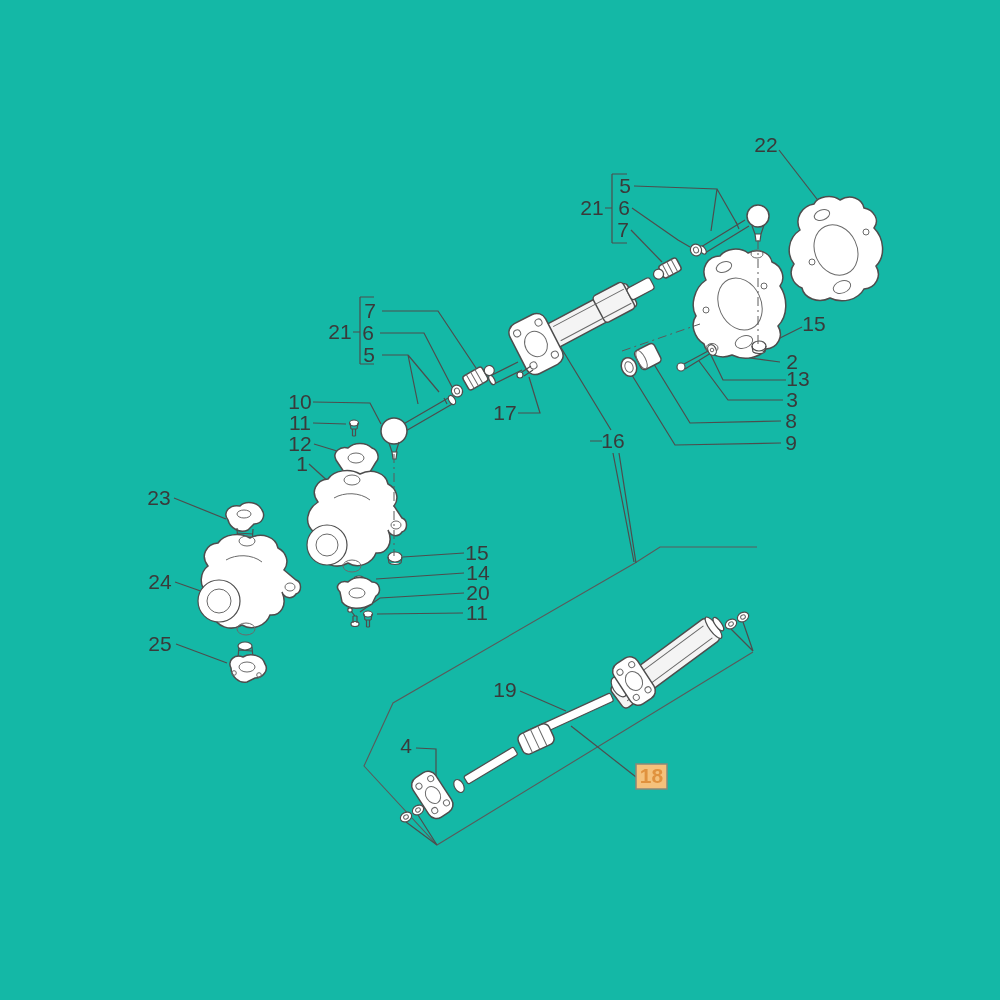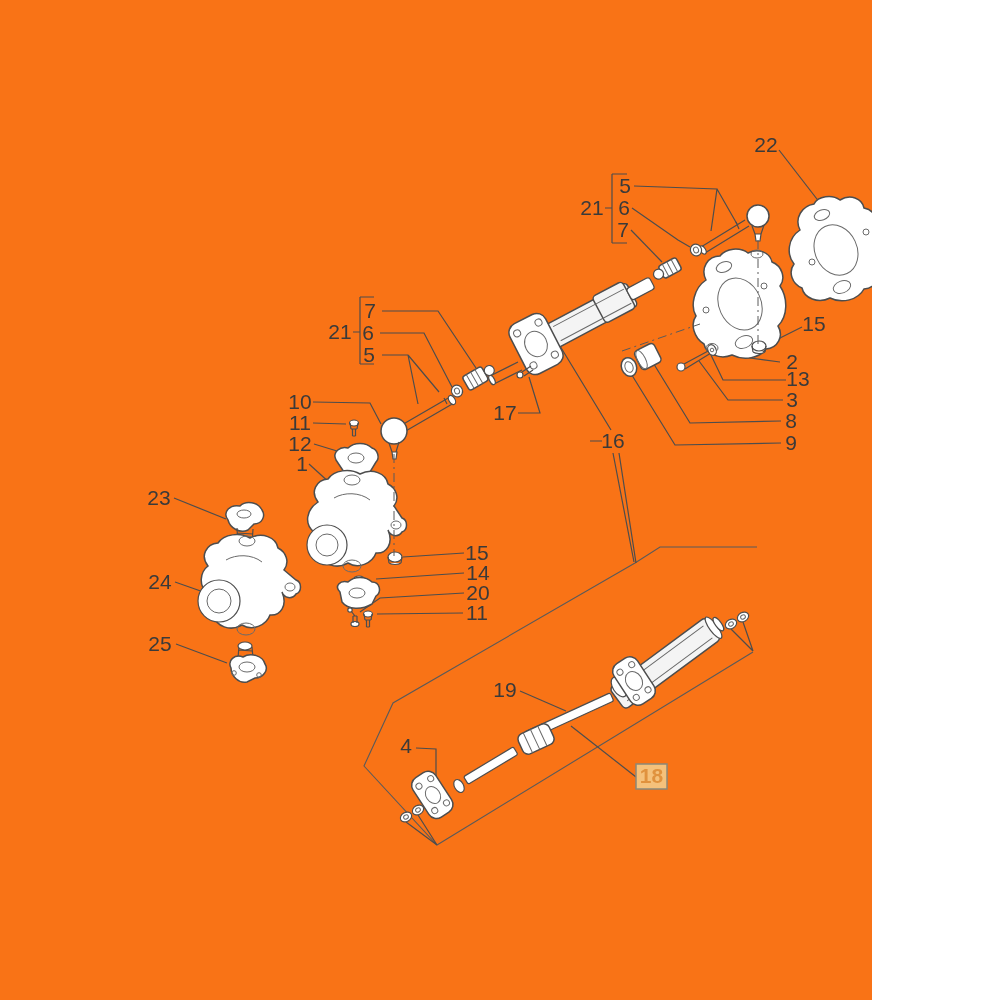--- a/index.html
+++ b/index.html
@@ -1,16 +1,16 @@
 <!DOCTYPE html>
 <html><head>
 <meta charset="utf-8">
 <style>
   html,body{margin:0;padding:0;background:#ffffff;}
-  .stage{position:relative;width:872px;height:1000px;background:#f97316;overflow:hidden;}
+  .stage{position:relative;width:1000px;height:1000px;background:#14b8a6;overflow:hidden;}
   svg{display:block;}
   .lbl{font-family:"Liberation Sans", sans-serif;font-size:21px;fill:#3a3a3a;}
   .lbl-hl{font-family:"Liberation Sans", sans-serif;font-size:21px;font-weight:bold;}
   .part{fill:#ffffff;stroke:#4d4d4d;stroke-width:1.5;}
   .part2{fill:#ffffff;stroke:#4d4d4d;stroke-width:1.2;}
   .shade{fill:#f4f4f4;stroke:#4d4d4d;stroke-width:1.5;}
   .det{fill:none;stroke:#6a6a6a;stroke-width:1;}
   .lead{fill:none;stroke:#4d4d4d;stroke-width:1.2;}
   .axis{fill:none;stroke:#5a5a5a;stroke-width:1;stroke-dasharray:9 4 2 4;}
   .grp{fill:none;stroke:#5a5a5a;stroke-width:1.1;}

